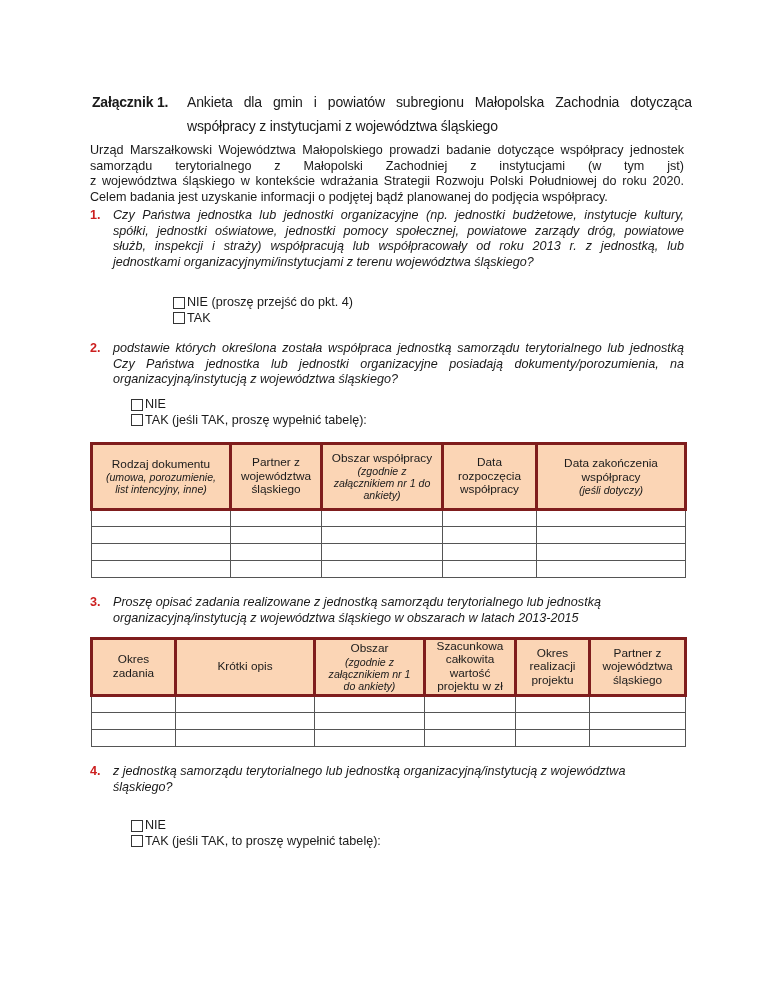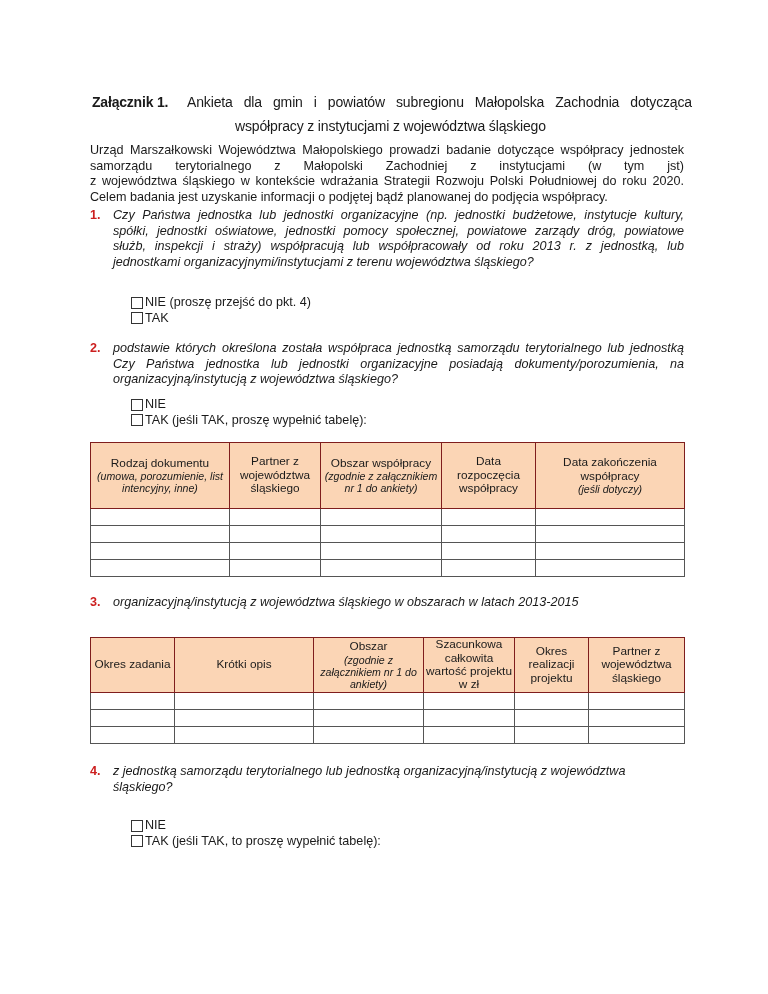--- a/index.html
+++ b/index.html
@@ -7,21 +7,21 @@
     width: 768px; height: 994px; position: relative; overflow: hidden;
     font-family: "Liberation Sans", sans-serif; color: #1a1a1a;
   }
   .page { position: absolute; left: 0; top: 0; width: 768px; height: 994px; }
 
   
   .heading { position: absolute; left: 92px; top: 90px; width: 600px; font-size: 14px; line-height: 24px; }
   .heading-label { position: absolute; left: 0; top: 0; font-weight: bold; letter-spacing: -0.2px; }
   .heading-title { position: absolute; left: 95px; top: 0; width: 505px; text-align: justify; text-align-last: left; letter-spacing: -0.15px; }
   .heading-title .l1 { display: block; text-align: justify; text-align-last: justify; }
-  .heading-title .l2 { display: block; margin-left: 48px; }
+  .heading-title .l2 { display: block; }
 
   
   .intro { position: absolute; left: 90px; top: 143px; width: 594px; font-size: 12.6px; line-height: 15.6px; }
   .intro .ln { display: block; text-align: justify; text-align-last: justify; white-space: nowrap; }
   .intro .ln.last { text-align-last: left; }
 
   
   .q { position: absolute; left: 90px; width: 594px; font-size: 12.6px; line-height: 15.6px; }
   .q-num { position: absolute; left: 0; top: 0; color: #cc1f1f; font-weight: bold; }
   .q-text { position: absolute; left: 23px; width: 571px; }
@@ -34,22 +34,22 @@
     width: 12px; height: 12px; border: 1.3px solid #333; box-sizing: border-box;
     background: #fff; margin-right: 2px; flex: none;
   }
 
   
   table.form {
     position: absolute; left: 90px; width: 594px; border-collapse: collapse;
     table-layout: fixed; font-size: 11.8px; line-height: 13.4px;
   }
   table.form th {
-    background: #fbd5b5; border: 1px solid #7f1d1d; font-weight: normal;
-    text-align: center; vertical-align: middle; padding: 0 2px; color: #1a1a1a;
+    background: #fbd5b5; border: 3px solid #7f1d1d; font-weight: normal;
+    text-align: center; vertical-align: middle; padding: 0 8px; color: #1a1a1a;
   }
   table.form th .sub { display: block; font-style: italic; font-size: 10.6px; line-height: 12px; }
   table.form td { border: 1px solid #555; background: #fff; padding: 0; }
   table.form td input {
     width: 100%; height: 100%; border: 0; outline: none; background: transparent;
     box-sizing: border-box; font-family: "Liberation Sans", sans-serif; font-size: 11px; padding: 0 3px;
   }
   #t1 { top: 442px; }
   #t1 thead tr { height: 66px; }
   #t1 tbody tr { height: 17px; }
@@ -79,21 +79,21 @@
 
   <div class="q" style="top:208px;">
     <span class="q-num">1.</span>
     <div class="q-text" style="top:0;">
       <span class="ln j">Czy Państwa jednostka lub jednostki organizacyjne (np. jednostki budżetowe, instytucje kultury,</span>
       <span class="ln j">spółki, jednostki oświatowe, jednostki pomocy społecznej, powiatowe zarządy dróg, powiatowe</span>
       <span class="ln j">służb, inspekcji i straży) współpracują lub współpracowały od roku 2013 r. z jednostką, lub</span>
       <span class="ln">jednostkami organizacyjnymi/instytucjami z terenu województwa śląskiego?</span>
     </div>
   </div>
-  <div class="opts" style="top:295px;">
+  <div class="opts" style="top:295px;margin-left:42px;">
     <label class="opt">
       <span class="cb"></span>
       <span>NIE (proszę przejść do pkt. 4)</span>
     </label>
     <label class="opt">
       <span class="cb"></span>
       <span>TAK</span>
     </label>
   </div>
 
@@ -174,20 +174,21 @@
           <td><input type="text" style=""></td>
           <td><input type="text" style=""></td>
           <td><input type="text" style=""></td>
         </tr>
       </tbody>
   </table>
 
   <div class="q" style="top:595px;">
     <span class="q-num">3.</span>
     <div class="q-text" style="top:0;">
+      <span class="ln">Proszę opisać zadania realizowane z jednostką samorządu terytorialnego lub jednostką</span>
       <span class="ln">organizacyjną/instytucją z województwa śląskiego w obszarach w latach 2013-2015</span>
     </div>
   </div>
 
   <table class="form" id="t2">
     <colgroup>
       <col style="width:84px">
         <col style="width:139px">
         <col style="width:110px">
         <col style="width:91px">

